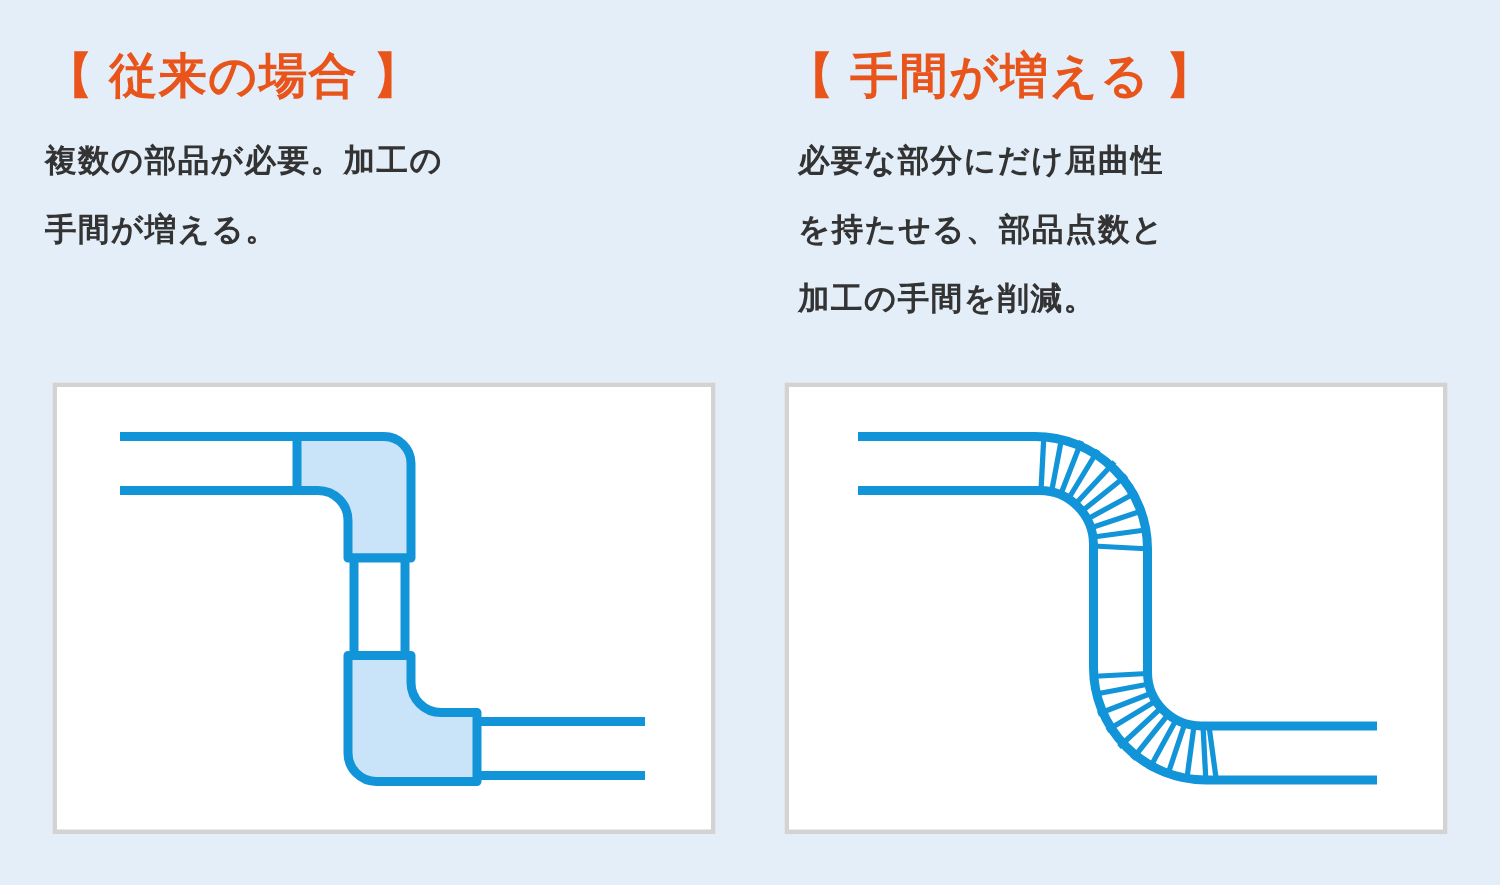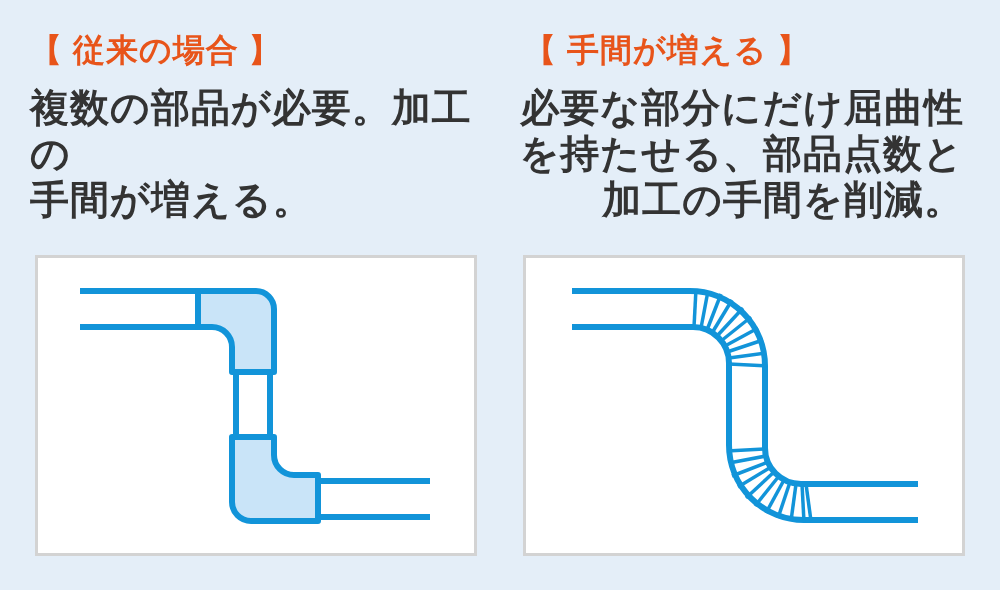--- a/index.html
+++ b/index.html
@@ -31,29 +31,29 @@
     line-height:1.2;
     letter-spacing:1px;
     color:var(--accent-orange);
     white-space:nowrap;
   }
   .panel-title.left{left:30px;}
   .panel-title.right{left:524px;}
   .panel-desc{
     position:absolute;
     top:85px;
-    font-size:39px;
+    font-size:21px;
     font-weight:600;
     line-height:46px;
     letter-spacing:1px;
     color:var(--text);
     white-space:pre-line;
   }
   .panel-desc.left{left:30px;width:460px;}
-  .panel-desc.right{left:514px;width:450px;text-align:right;}
+  .panel-desc.right{left:532px;width:450px;}
   .figure{
     position:absolute;
     top:255px;
     width:442px;
     height:301px;
     background:var(--panel-bg);
     border:3px solid var(--panel-border);
   }
   .figure.left{left:35px;}
   .figure.right{left:523px;}

